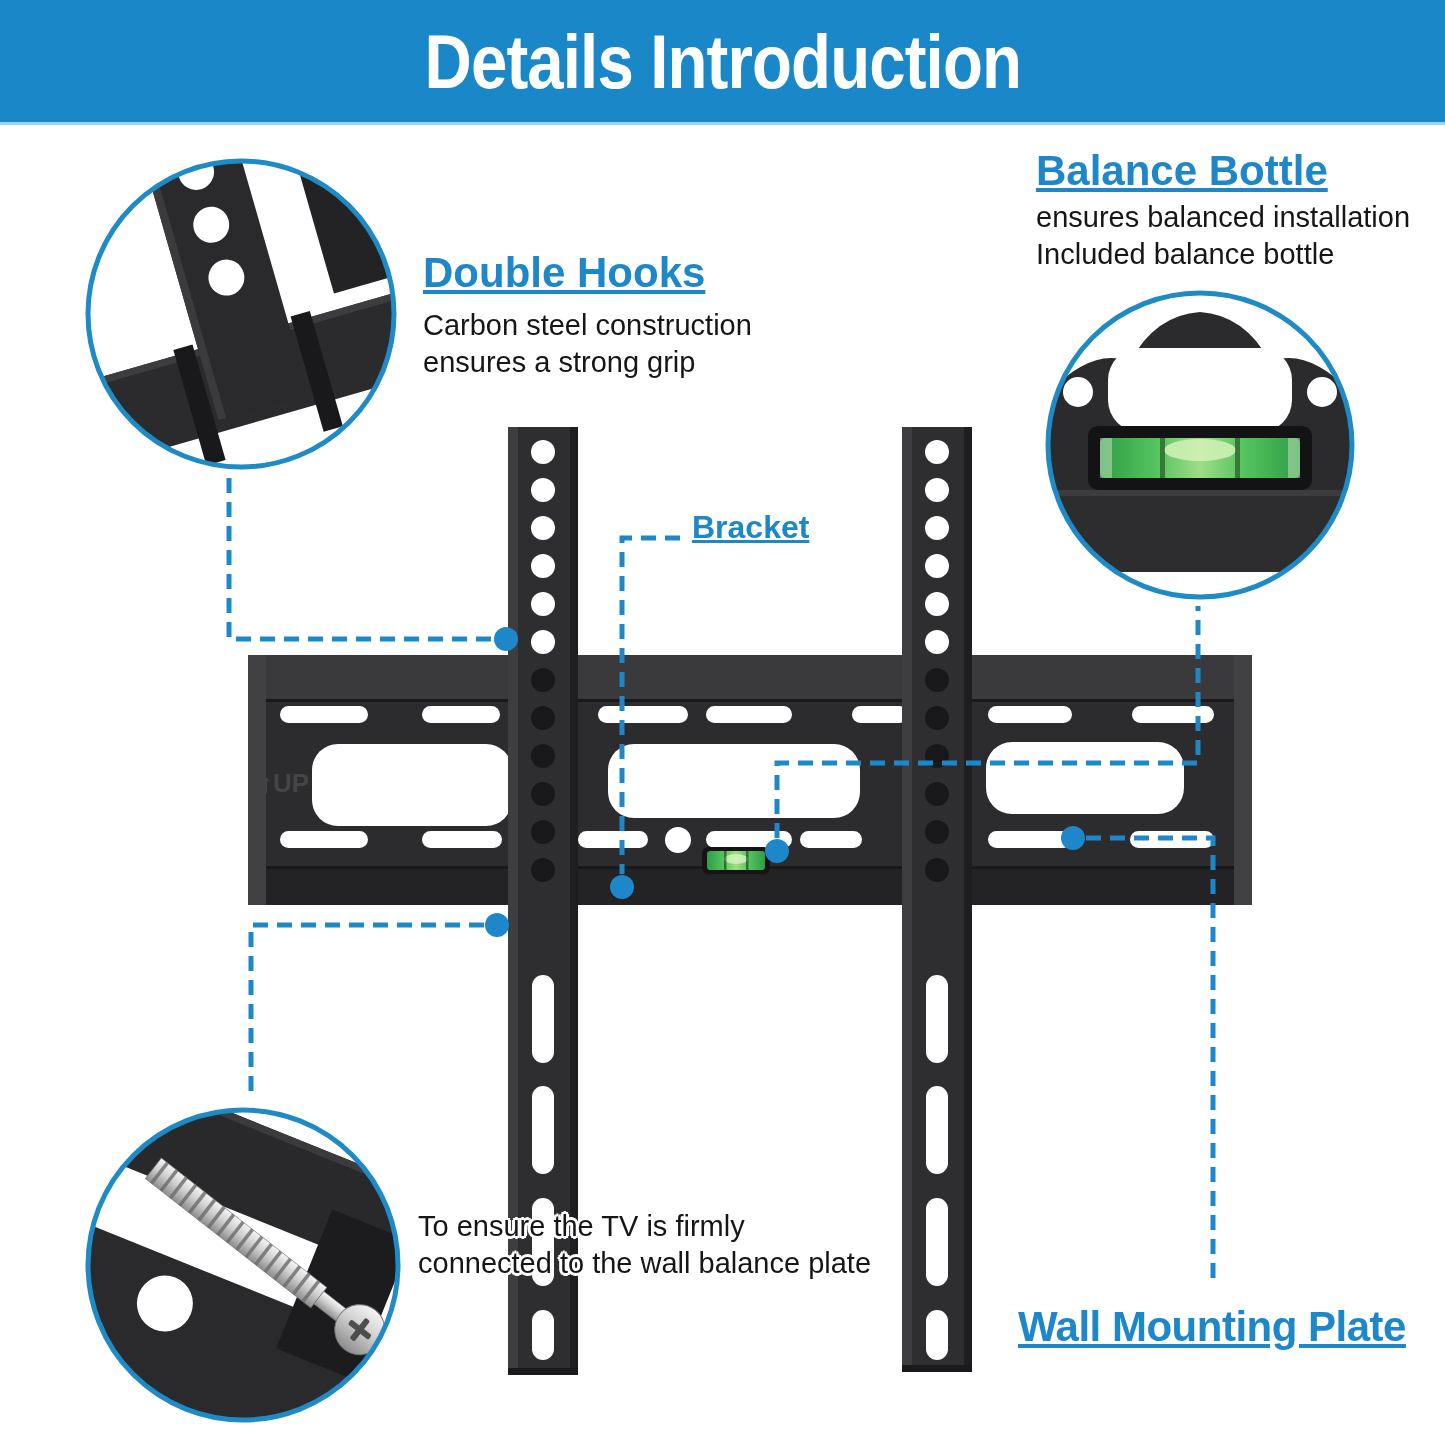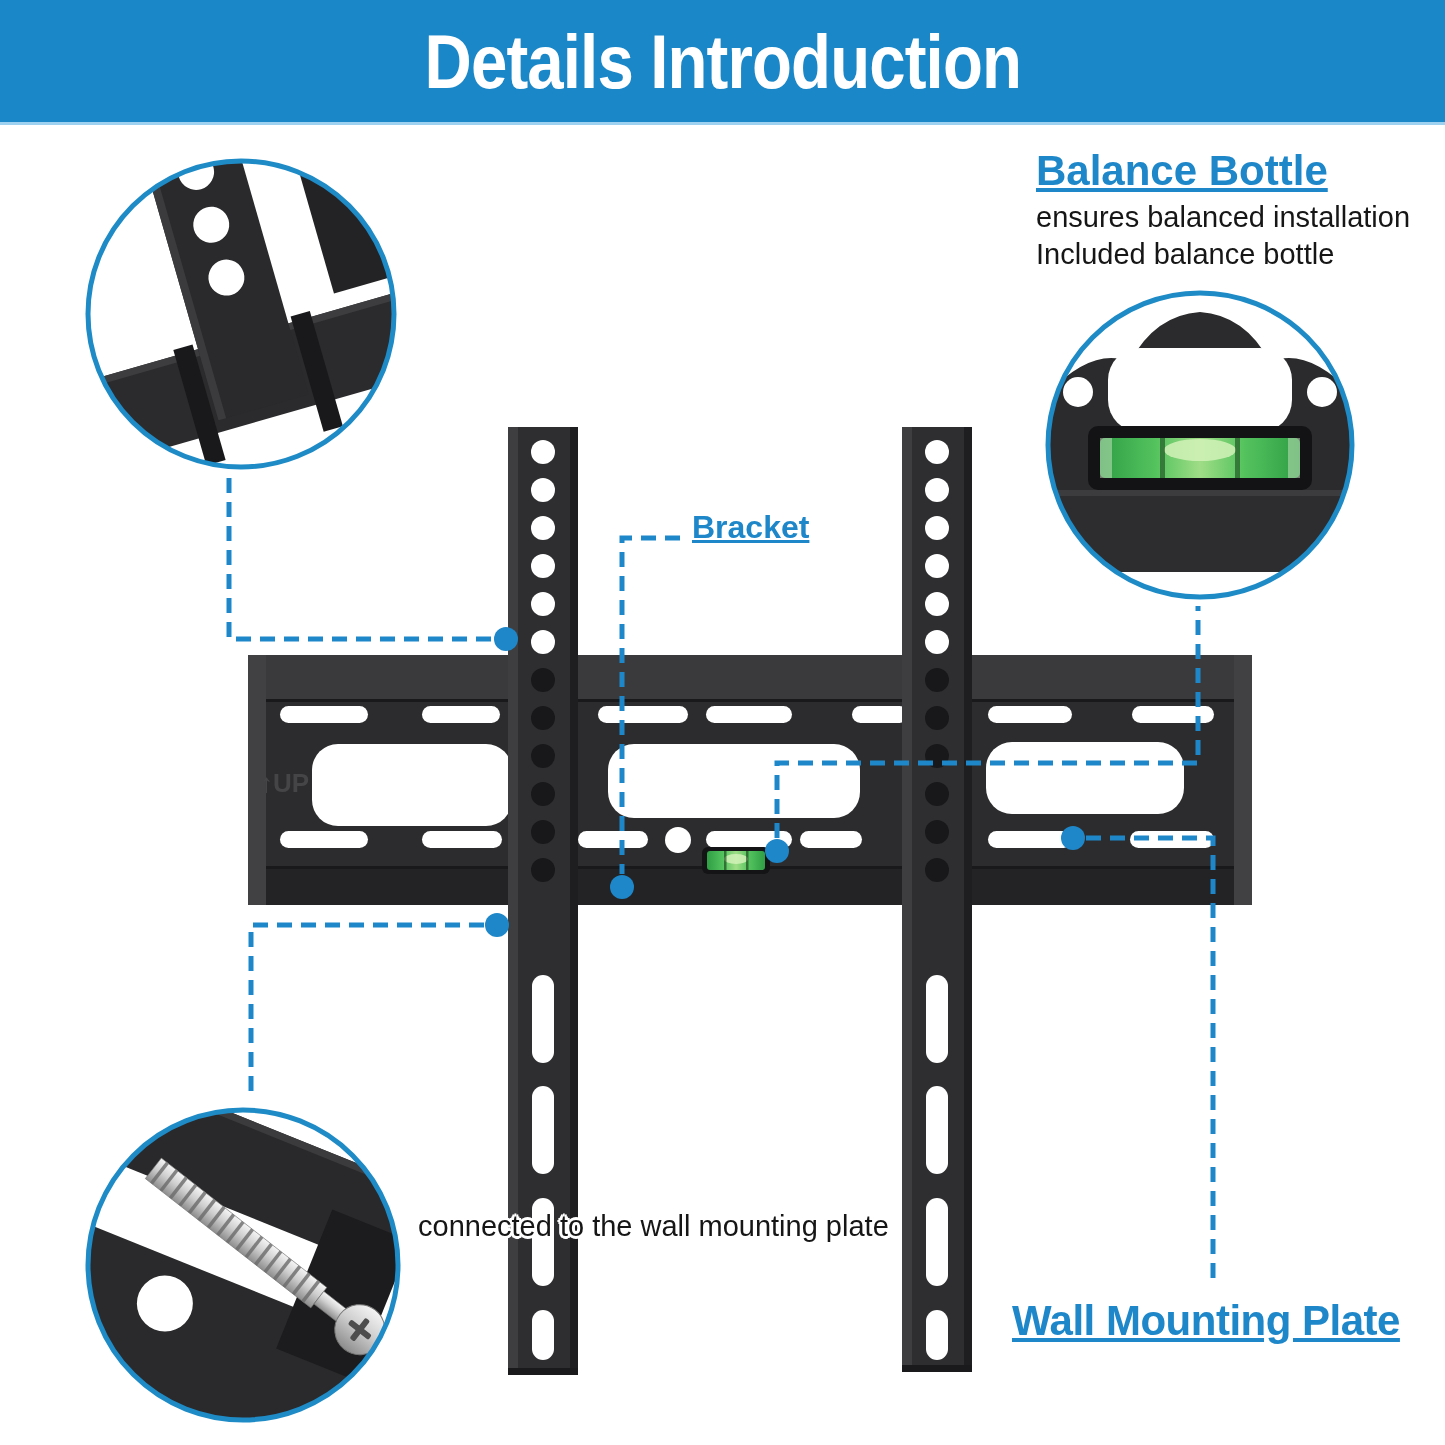--- a/index.html
+++ b/index.html
@@ -259,32 +259,38 @@
     </g>
     <g fill="#1d87c9">
       <circle cx="506" cy="639" r="12"></circle>
       <circle cx="622" cy="887" r="12"></circle>
       <circle cx="777" cy="851" r="12"></circle>
       <circle cx="1073" cy="838" r="12"></circle>
       <circle cx="497" cy="925" r="12"></circle>
     </g>
   </svg>
 
+  <div class="label-block" style="left:423px;top:250px">
+    <div class="callout-title">Double Hooks</div>
+    <div class="callout-body">Carbon steel construction</div>
+    <div class="callout-body">ensures a strong grip</div>
+  </div>
 
   <div class="label-block" style="left:1036px;top:148px">
     <div class="callout-title" style="margin-bottom:6px">Balance Bottle</div>
     <div class="callout-body">ensures balanced installation</div>
     <div class="callout-body">Included balance bottle</div>
   </div>
 
   <div class="label-block" style="left:692px;top:510px">
     <div class="callout-title" style="font-size:32px;margin:0">Bracket</div>
   </div>
 
   <div class="label-block halo" style="left:418px;top:1208px">
-    <div class="callout-body">connected to the wall mounting plate</div>
+    <div class="callout-body">To ensure the TV is firmly</div>
+    <div class="callout-body">connected to the wall balance plate</div>
   </div>
 
   <div class="label-block" style="left:1006px;top:1292px">
-    <div class="callout-title" style="margin:6px;letter-spacing:-0.5px">Wall Mounting Plate</div>
+    <div class="callout-title" style="margin:12px;letter-spacing:-0.5px">Wall Mounting Plate</div>
   </div>
 
 </div>
 
 </body></html>

